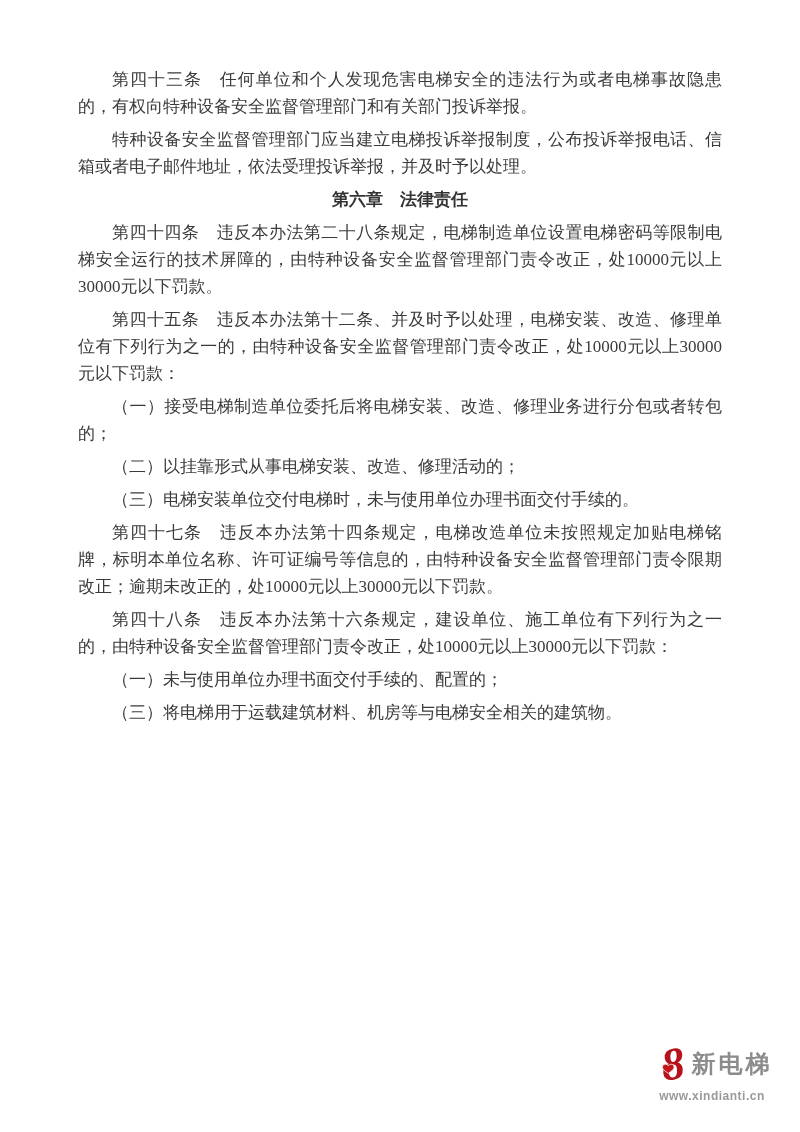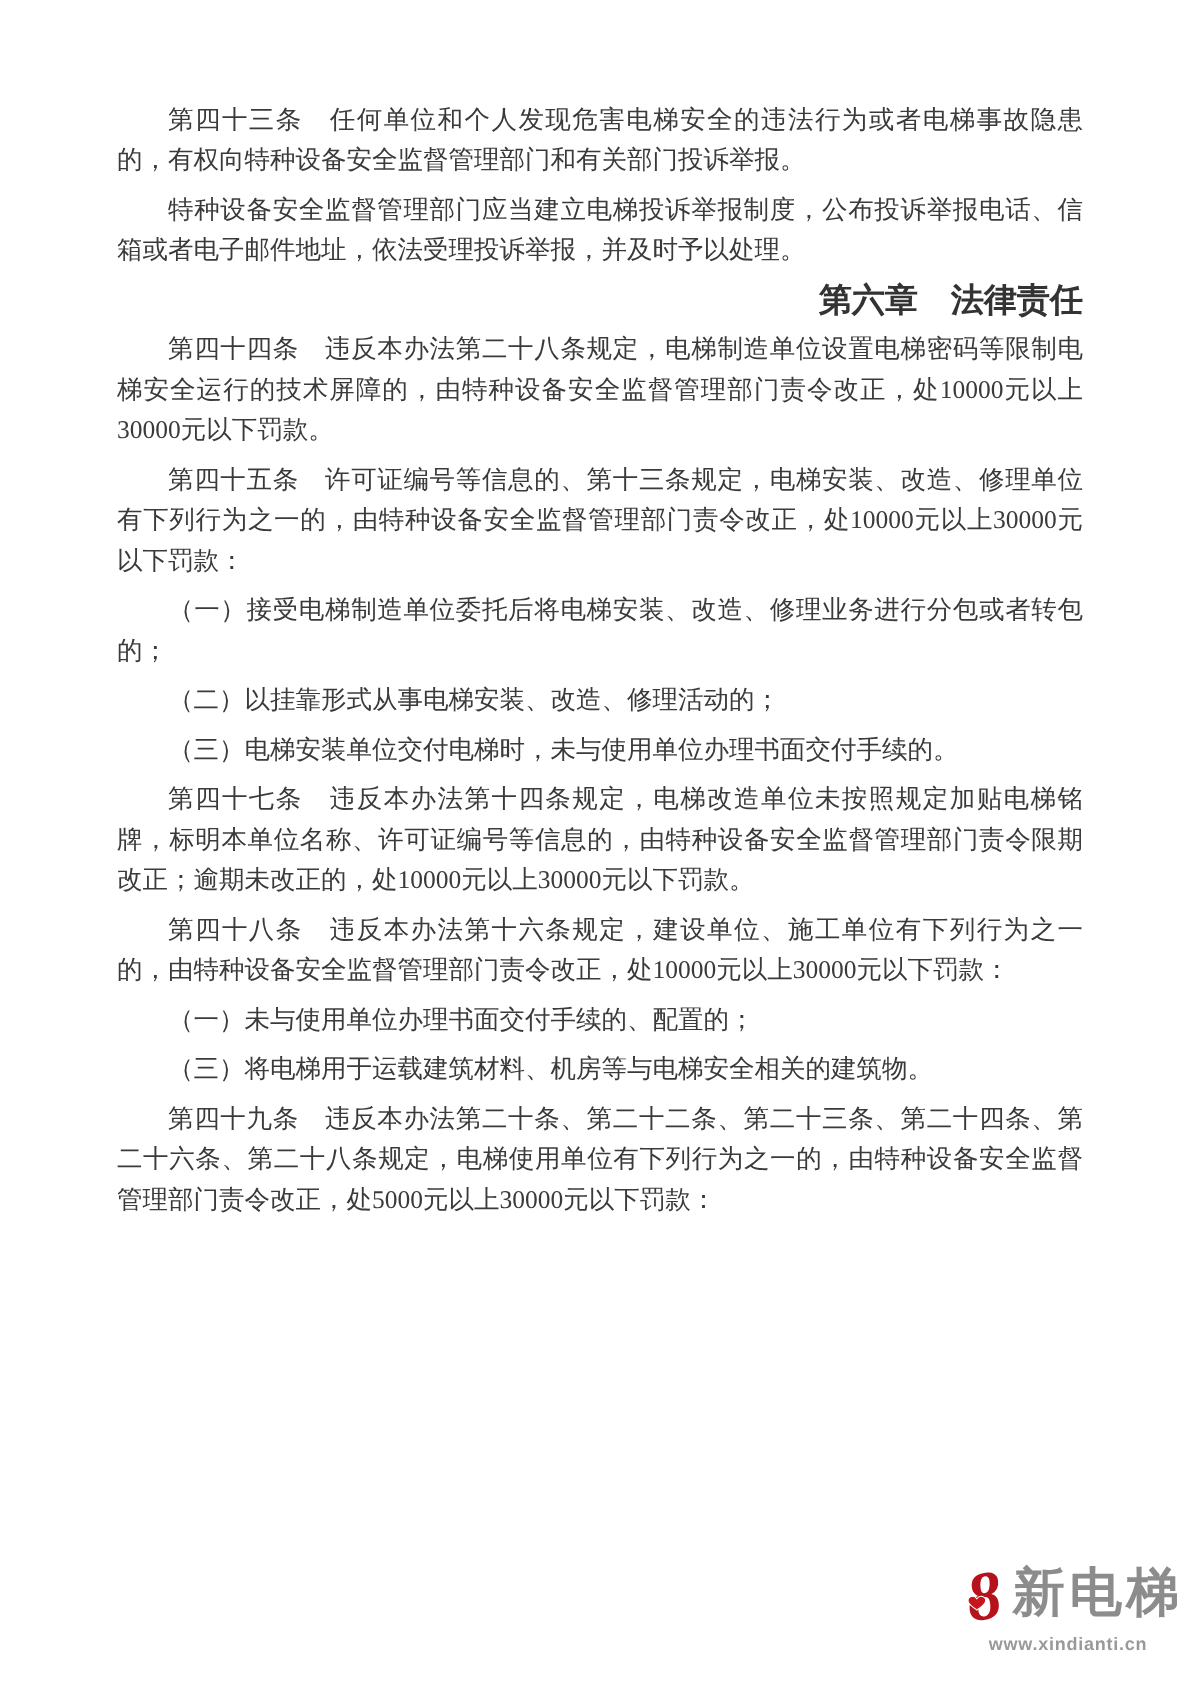--- a/index.html
+++ b/index.html
@@ -20,24 +20,24 @@
     font-size: 17px;
     line-height: 27px;
     color: #3a3a3a;
     text-align: justify;
   }
   .content p {
     margin: 6px 0;
     text-indent: 2em;
   }
   .content h2.chapter {
-    font-size: 22px;
+    font-size: 17px;
     font-weight: bold;
     color: #333333;
-    text-align: right;
+    text-align: center;
     text-indent: 0;
     margin: 2px 0;
     line-height: 27px;
   }
   .logo {
     position: absolute;
     right: 8px;
     bottom: 10px;
     width: 160px;
     text-align: center;
@@ -49,22 +49,22 @@
     justify-content: center;
   }
   .logo-mark {
     display: inline-block;
     width: 38px;
     height: 46px;
     margin-right: 2px;
     flex: 0 0 auto;
   }
   .logo-text {
-    font-family: Liberation Mono, monospace;
-    font-size: 35px;
+    font-family: Liberation Serif, serif;
+    font-size: 24px;
     font-weight: bold;
     color: #8c8c8c;
     letter-spacing: 3px;
     text-shadow:
       -1px -1px 0 #ffffff,
        1px -1px 0 #ffffff,
       -1px  1px 0 #ffffff,
        1px  1px 0 #ffffff;
   }
   .logo-url {
@@ -84,29 +84,28 @@
 </head>
 <body>
 
 <div class="page">
 
   <div class="content">
     <p>第四十三条　任何单位和个人发现危害电梯安全的违法行为或者电梯事故隐患的，有权向特种设备安全监督管理部门和有关部门投诉举报。</p>
     <p>特种设备安全监督管理部门应当建立电梯投诉举报制度，公布投诉举报电话、信箱或者电子邮件地址，依法受理投诉举报，并及时予以处理。</p>
     <h2 class="chapter">第六章　法律责任</h2>
     <p>第四十四条　违反本办法第二十八条规定，电梯制造单位设置电梯密码等限制电梯安全运行的技术屏障的，由特种设备安全监督管理部门责令改正，处10000元以上30000元以下罚款。</p>
-    <p>第四十五条　许可证编号等信息的、第十三条规定，电梯安装、改造、修理单位有下列行为之一的，由特种设备安全监督管理部门责令改正，处10000元以上30000元以下罚款：</p>
+    <p>第四十五条　违反本办法第十二条、并及时予以处理，电梯安装、改造、修理单位有下列行为之一的，由特种设备安全监督管理部门责令改正，处10000元以上30000元以下罚款：</p>
     <p>（一）接受电梯制造单位委托后将电梯安装、改造、修理业务进行分包或者转包的；</p>
     <p>（二）以挂靠形式从事电梯安装、改造、修理活动的；</p>
     <p>（三）电梯安装单位交付电梯时，未与使用单位办理书面交付手续的。</p>
     <p>第四十七条　违反本办法第十四条规定，电梯改造单位未按照规定加贴电梯铭牌，标明本单位名称、许可证编号等信息的，由特种设备安全监督管理部门责令限期改正；逾期未改正的，处10000元以上30000元以下罚款。</p>
     <p>第四十八条　违反本办法第十六条规定，建设单位、施工单位有下列行为之一的，由特种设备安全监督管理部门责令改正，处10000元以上30000元以下罚款：</p>
     <p>（一）未与使用单位办理书面交付手续的、配置的；</p>
     <p>（三）将电梯用于运载建筑材料、机房等与电梯安全相关的建筑物。</p>
-    <p>第四十九条　违反本办法第二十条、第二十二条、第二十三条、第二十四条、第二十六条、第二十八条规定，电梯使用单位有下列行为之一的，由特种设备安全监督管理部门责令改正，处5000元以上30000元以下罚款：</p>
   </div>
 
   <div class="logo">
     <div class="logo-top">
       <span class="logo-mark">
         <svg viewBox="0 0 40 50" width="38" height="46" aria-hidden="true">
           <text x="22" y="42" font-size="50" font-style="italic" font-weight="bold" font-family="Liberation Serif, serif" fill="#b5121b" text-anchor="middle" transform="rotate(-8 20 25)">8</text>
           <path d="M17 27 c-2.2 -3.2 -6.4 -1.6 -6.4 1.4 c0 2.6 3.2 4.3 6.4 6.8 c3.2 -2.5 6.4 -4.2 6.4 -6.8 c0 -3 -4.2 -4.6 -6.4 -1.4 Z" fill="#c4161c" stroke="#ffffff" stroke-width="0.8"></path>
         </svg>
       </span>

